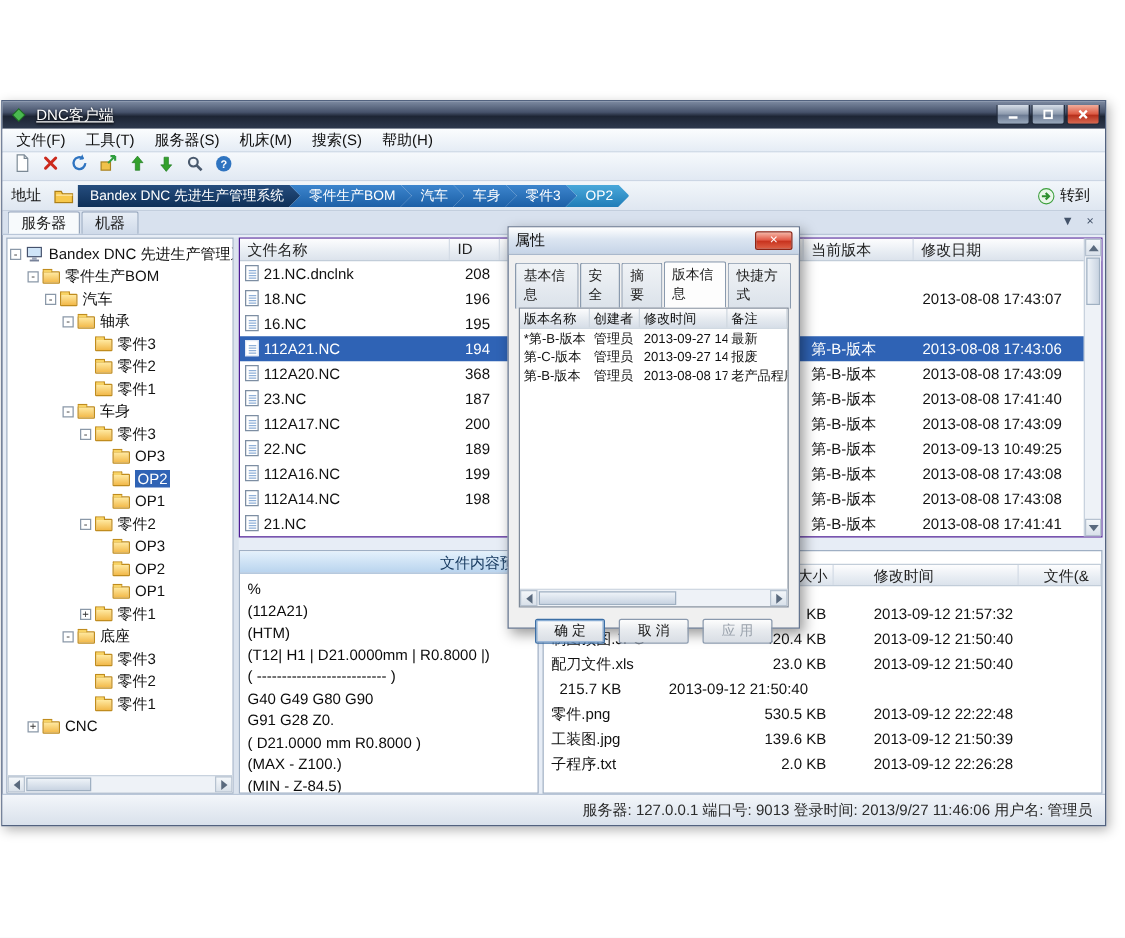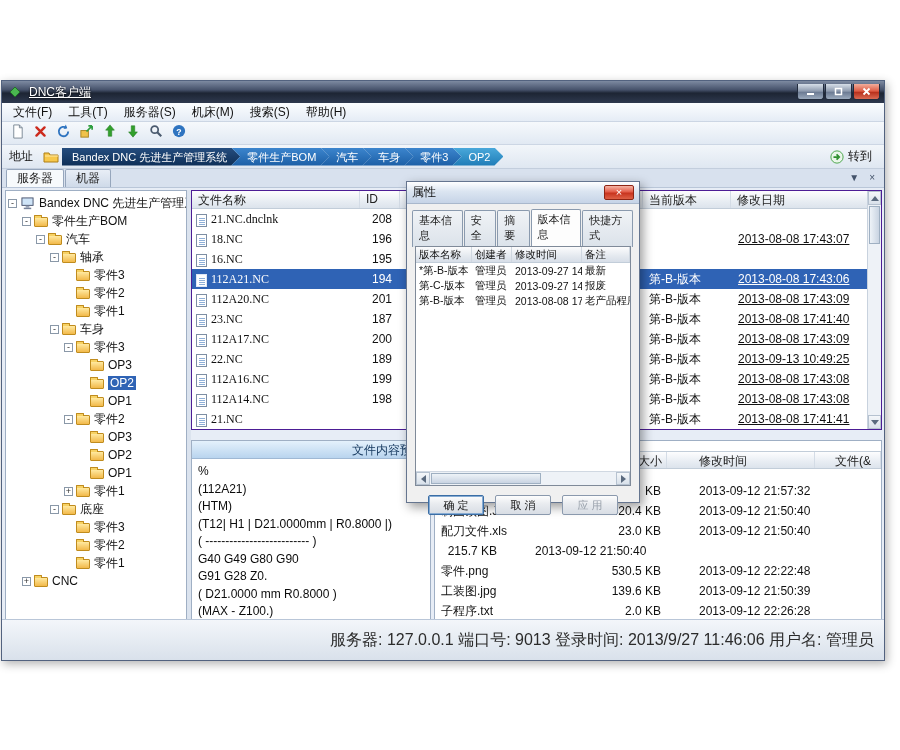--- a/index.html
+++ b/index.html
@@ -87,24 +87,24 @@
   .main-right { position:absolute; left:189px; top:2px; right:2px; bottom:2px; }
 
   .file-area { position:absolute; left:0; right:0; top:0; height:240px; background:#fff; border:1px solid #4c1d95; }
   .fl-header { display:flex; height:18px; font-size:12px; color:#222;
     background:linear-gradient(#fdfdfe,#e8edf3 60%,#dce3ec); border-bottom:1px solid #c2cdd9; }
   .hcell { padding:1px 6px; border-right:1px solid #d4dce6; white-space:nowrap; overflow:hidden; }
   .c-name { width:168px; } .c-id { width:40px; } .c-mid { width:243px; } .c-ver { width:88px; } .c-date { width:138px; }
   .fl-row { display:flex; height:20px; align-items:center; font-size:12px; color:#111; }
   .fl-row.selected { background:#2f63b5; color:#fff; }
   .cell { white-space:nowrap; overflow:hidden; }
-  .cell.c-name { padding-left:4px; display:flex; align-items:flex-end;font-family:Liberation Serif, serif; }
+  .cell.c-name { padding-left:4px; display:flex; align-items:flex-start; }
   .cell.c-id { text-align:right; padding-right:8px; }
   .cell.c-ver { padding-left:6px; }
-  .cell.c-date { padding-left:7px;text-decoration:underline; }
+  .cell.c-date { padding-left:7px; }
   .doc-icon { flex:none; width:11px; height:13px; margin-right:4px; background:#fff; border:1px solid #7d8ea3; position:relative; }
   .doc-icon::before { content:""; position:absolute; left:2px; top:3px; width:6px; height:1px;
     background:#8fb0d8; box-shadow:0 2px 0 #8fb0d8, 0 4px 0 #8fb0d8, 0 6px 0 #8fb0d8; }
   .fl-row.selected .doc-icon { border-color:#dfe8f5; }
   .vscroll { position:absolute; right:0; top:0; bottom:0; width:14px; background:#eef2f7;
     border-left:1px solid #c8d2de; display:flex; flex-direction:column; }
   .vscroll .sbtn { width:auto; height:14px; }
   .vthumb { height:38px; margin:1px; background:linear-gradient(90deg,#eef3f8,#c9d4e2); border:1px solid #9fb0c2; }
   .vsb-bottom { margin-top:auto; }
 
@@ -119,22 +119,22 @@
   .at-header { position:absolute; top:10px; left:0; right:0; height:18px; display:flex; font-size:12px; color:#222;
     background:linear-gradient(#fdfdfe,#e8edf3 60%,#dce3ec);
     border-top:1px solid #c2cdd9; border-bottom:1px solid #c2cdd9; }
   .ah { padding:1px 4px; border-right:1px solid #d4dce6; white-space:nowrap; overflow:hidden; }
   .a-name { width:164px; } .a-size { width:68px; text-align:right; } .a-time { width:148px; padding-left:32px; } .a-file { flex:1; padding-left:20px; }
   .at-rows { position:absolute; top:40px; left:0; right:0; }
   .at-row { display:flex; height:20px; align-items:center; font-size:12px; color:#111; }
   .at-row .a-name { padding-left:6px; } .at-row .a-size { padding-right:6px; } .at-row .a-time { padding-left:32px; }
   .at-row span { white-space:nowrap; overflow:hidden; }
 
-  .statusbar { position:absolute; left:0; right:0; bottom:0; height:41px; display:flex; align-items:center;
-    justify-content:flex-end; padding-right:10px; font-size:16px; color:#2b2b2b;
+  .statusbar { position:absolute; left:0; right:0; bottom:0; height:25px; display:flex; align-items:center;
+    justify-content:flex-end; padding-right:10px; font-size:12px; color:#2b2b2b;
     background:linear-gradient(#f3f6fa,#d9e1eb); border-top:1px solid #b9c6d8; }
 
   
   .dialog { position:absolute; left:404px; top:100px; width:234px; height:322px; z-index:40;
     background:#f0f0f0; border:1px solid #65758f; box-shadow:3px 4px 10px rgba(0,0,0,.40); }
   .dlg-title { height:22px; display:flex; align-items:center; padding:0 5px; font-size:12px; color:#111;
     background:linear-gradient(#ffffff,#dbe5f1 45%,#c6d4e7); border-bottom:1px solid #a9b8cc; }
   .dlg-title-text { flex:1; }
   .dlg-close { width:30px; height:15px; border:1px solid #8e2414; border-radius:2px; color:#fff;
     font-size:11px; line-height:12px; text-align:center;
@@ -469,21 +469,21 @@
                 <span class="cell c-id">194</span>
                 <span class="cell c-mid"></span>
                 <span class="cell c-ver">第-B-版本</span>
                 <span class="cell c-date">2013-08-08 17:43:06</span>
               </div>
               <div class="fl-row">
                 <span class="cell c-name">
                   <span class="doc-icon"></span>
                   <span>112A20.NC</span>
                 </span>
-                <span class="cell c-id">201</span>
+                <span class="cell c-id">368</span>
                 <span class="cell c-mid"></span>
                 <span class="cell c-ver">第-B-版本</span>
                 <span class="cell c-date">2013-08-08 17:43:09</span>
               </div>
               <div class="fl-row">
                 <span class="cell c-name">
                   <span class="doc-icon"></span>
                   <span>23.NC</span>
                 </span>
                 <span class="cell c-id">187</span>

